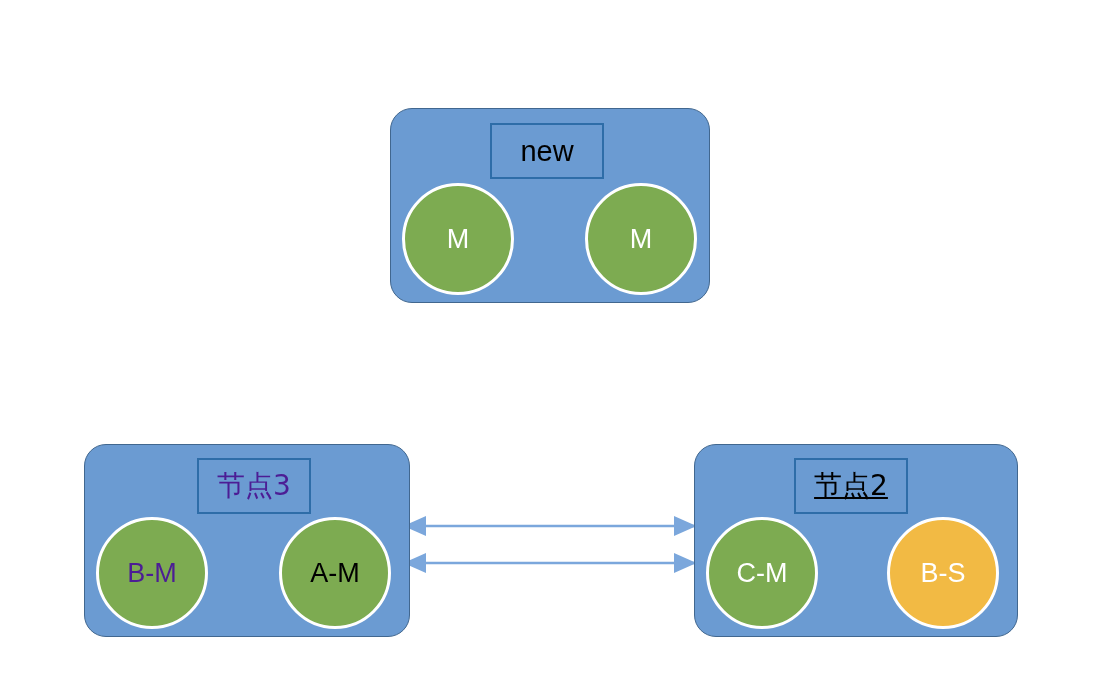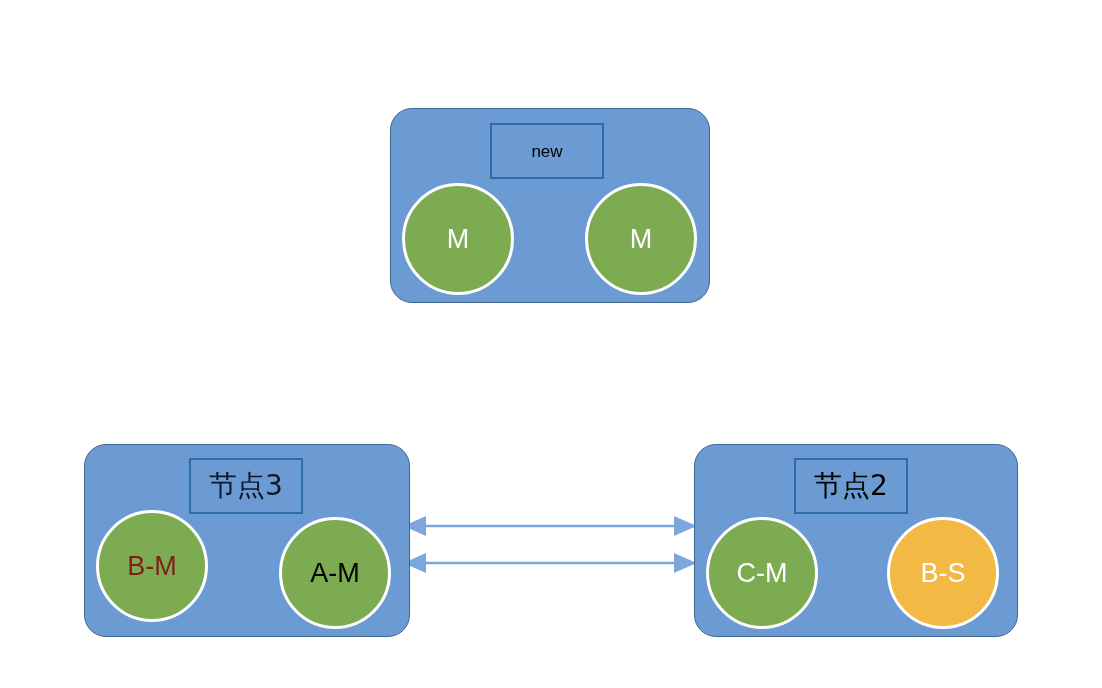--- a/index.html
+++ b/index.html
@@ -35,21 +35,21 @@
   
   .node-title-box {
     position: absolute;
     box-sizing: border-box;
     background: #6B9BD2;
     border: 2px solid #2E6DA8;
     display: flex;
     align-items: center;
     justify-content: center;
     color: #000000;
-    font-size: 17px;
+    font-size: 29px;
     line-height: 1;
     white-space: nowrap;
   }
   .node-title-box.cjk {
     font-family: "DejaVu Sans", "Liberation Sans", sans-serif;
     font-size: 28px;
   }
 
   
   .member-circle {
@@ -99,23 +99,23 @@
       </g>
   </svg>
 
   <div id="panel-layer">
       <div class="node-panel" style="left: 390px; top: 108px; width: 320px; height: 195px; background: rgb(107, 155, 210); border-color: rgb(65, 103, 143);">
         <div class="node-title-box" style="left: 99px; top: 14px; width: 114px; height: 56px; border-color: rgb(46, 109, 168); background: rgb(107, 155, 210); color: rgb(0, 0, 0);">new</div>
         <div class="member-circle green" style="left: 11px; top: 74px; width: 112px; height: 112px; background: rgb(125, 171, 81); border-color: rgb(255, 255, 255); color: rgb(255, 255, 255);">M</div>
         <div class="member-circle green" style="left: 194px; top: 74px; width: 112px; height: 112px; background: rgb(125, 171, 81); border-color: rgb(255, 255, 255); color: rgb(255, 255, 255);">M</div>
       </div>
       <div class="node-panel" style="left: 84px; top: 444px; width: 326px; height: 193px; background: rgb(107, 155, 210); border-color: rgb(65, 103, 143);">
-        <div class="node-title-box cjk" style="left: 104px; top: 13px; width: 114px; height: 56px; border-color: rgb(46, 109, 168); background: rgb(107, 155, 210); color: #0f172a;">节点3</div>
-        <div class="member-circle green" style="left: 11px; top: 65px; width: 112px; height: 112px; background: rgb(125, 171, 81); border-color: rgb(255, 255, 255); color: #7f1d1d;">B-M</div>
+        <div class="node-title-box cjk" style="left: 112px; top: 13px; width: 114px; height: 56px; border-color: rgb(46, 109, 168); background: rgb(107, 155, 210); color: #4c1d95;">节点3</div>
+        <div class="member-circle green" style="left: 11px; top: 72px; width: 112px; height: 112px; background: rgb(125, 171, 81); border-color: rgb(255, 255, 255); color: #4c1d95;">B-M</div>
         <div class="member-circle green" style="left: 194px; top: 72px; width: 112px; height: 112px; background: rgb(125, 171, 81); border-color: rgb(255, 255, 255); color: #000000;">A-M</div>
       </div>
       <div class="node-panel" style="left: 694px; top: 444px; width: 324px; height: 193px; background: rgb(107, 155, 210); border-color: rgb(65, 103, 143);">
-        <div class="node-title-box cjk" style="left: 99px; top: 13px; width: 114px; height: 56px; border-color: rgb(46, 109, 168); background: rgb(107, 155, 210); color: rgb(0, 0, 0);">节点2</div>
+        <div class="node-title-box cjk" style="left: 99px; top: 13px; width: 114px; height: 56px; border-color: rgb(46, 109, 168); background: rgb(107, 155, 210); color: rgb(0, 0, 0); text-decoration: underline;">节点2</div>
         <div class="member-circle orange" style="left: 192px; top: 72px; width: 112px; height: 112px; background: rgb(242, 186, 68); border-color: rgb(255, 255, 255); color: rgb(255, 255, 255);">B-S</div>
         <div class="member-circle green" style="left: 11px; top: 72px; width: 112px; height: 112px; background: rgb(125, 171, 81); border-color: rgb(255, 255, 255); color: rgb(255, 255, 255);">C-M</div>
       </div>
     </div>
 </div>
 
 </body></html>

